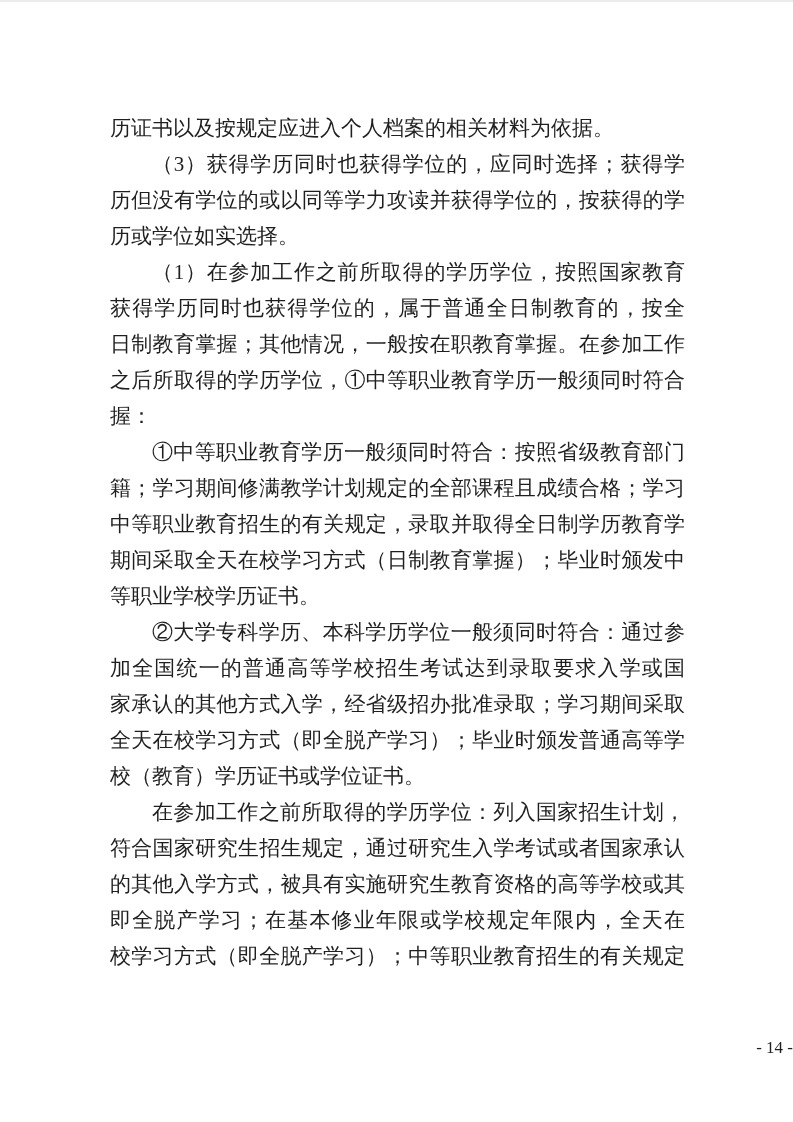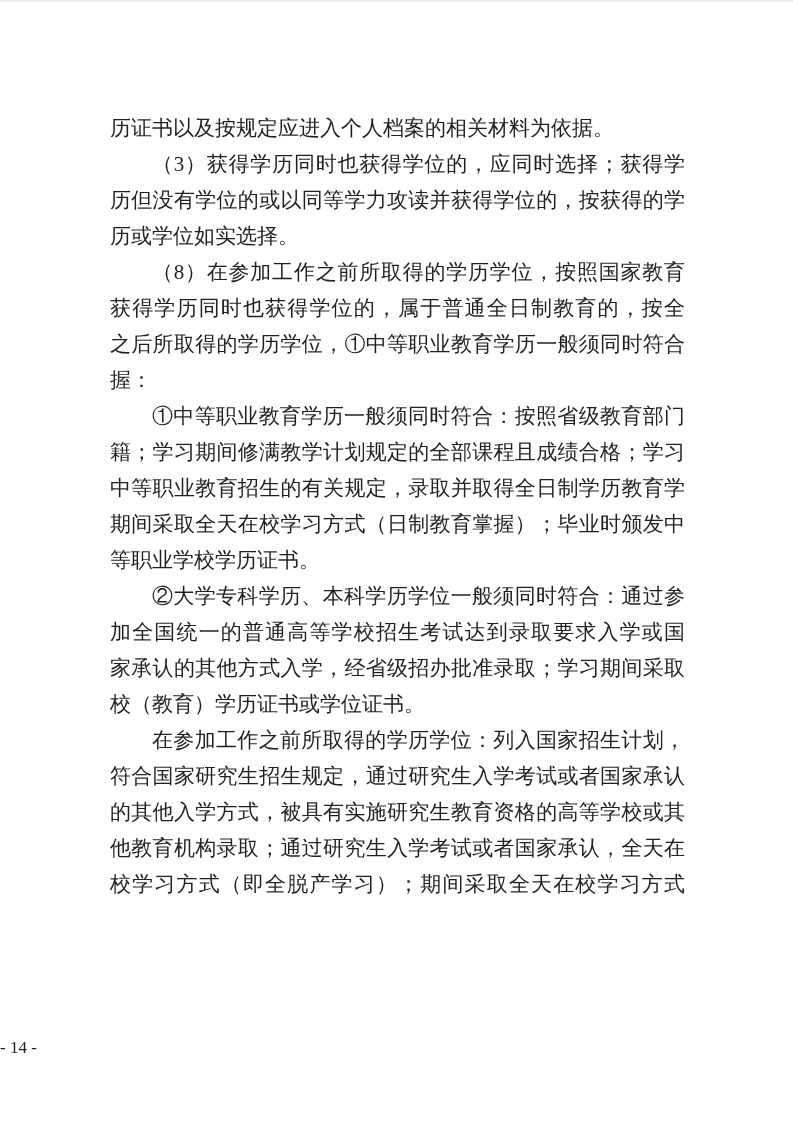--- a/index.html
+++ b/index.html
@@ -48,21 +48,21 @@
   }
   .para:not(.continues) .line:last-child {
     text-align: left;
     text-align-last: left;
   }
   .footer {
     position: absolute;
     top: 1036px;
     left: 0;
     width: 793px;
-    text-align: left;
+    text-align: right;
     font-size: 17px;
     line-height: 24px;
     color: #1f1f1f;
   }
 </style>
 </head>
 <body>
 
 <div class="page">
   <div class="scan-artifact"></div>
@@ -73,47 +73,49 @@
       <div class="line">历证书以及按规定应进入个人档案的相关材料为依据。</div>
     </div>
 
     <div class="para indented">
       <div class="line">（3）获得学历同时也获得学位的，应同时选择；获得学</div>
       <div class="line">历但没有学位的或以同等学力攻读并获得学位的，按获得的学</div>
       <div class="line">历或学位如实选择。</div>
     </div>
 
     <div class="para indented">
-      <div class="line">（8）在参加工作之前所取得的学历学位，按照国家教育</div>
+      <div class="line">（1）在参加工作之前所取得的学历学位，按照国家教育</div>
       <div class="line">获得学历同时也获得学位的，属于普通全日制教育的，按全</div>
+      <div class="line">日制教育掌握；其他情况，一般按在职教育掌握。在参加工作</div>
       <div class="line">之后所取得的学历学位，①中等职业教育学历一般须同时符合</div>
       <div class="line">握：</div>
     </div>
 
     <div class="para indented">
       <div class="line">①中等职业教育学历一般须同时符合：按照省级教育部门</div>
       <div class="line">籍；学习期间修满教学计划规定的全部课程且成绩合格；学习</div>
       <div class="line">中等职业教育招生的有关规定，录取并取得全日制学历教育学</div>
       <div class="line">期间采取全天在校学习方式（日制教育掌握）；毕业时颁发中</div>
       <div class="line">等职业学校学历证书。</div>
     </div>
 
     <div class="para indented">
       <div class="line">②大学专科学历、本科学历学位一般须同时符合：通过参</div>
       <div class="line">加全国统一的普通高等学校招生考试达到录取要求入学或国</div>
       <div class="line">家承认的其他方式入学，经省级招办批准录取；学习期间采取</div>
+      <div class="line">全天在校学习方式（即全脱产学习）；毕业时颁发普通高等学</div>
       <div class="line">校（教育）学历证书或学位证书。</div>
     </div>
 
     <div class="para indented continues">
       <div class="line">在参加工作之前所取得的学历学位：列入国家招生计划，</div>
       <div class="line">符合国家研究生招生规定，通过研究生入学考试或者国家承认</div>
       <div class="line">的其他入学方式，被具有实施研究生教育资格的高等学校或其</div>
-      <div class="line">他教育机构录取；通过研究生入学考试或者国家承认，全天在</div>
-      <div class="line">校学习方式（即全脱产学习）；期间采取全天在校学习方式</div>
+      <div class="line">即全脱产学习；在基本修业年限或学校规定年限内，全天在</div>
+      <div class="line">校学习方式（即全脱产学习）；中等职业教育招生的有关规定</div>
     </div>
 
   </div>
 
   <div class="footer">
     <span>- 14 -</span>
   </div>
 </div>
 
 </body></html>

